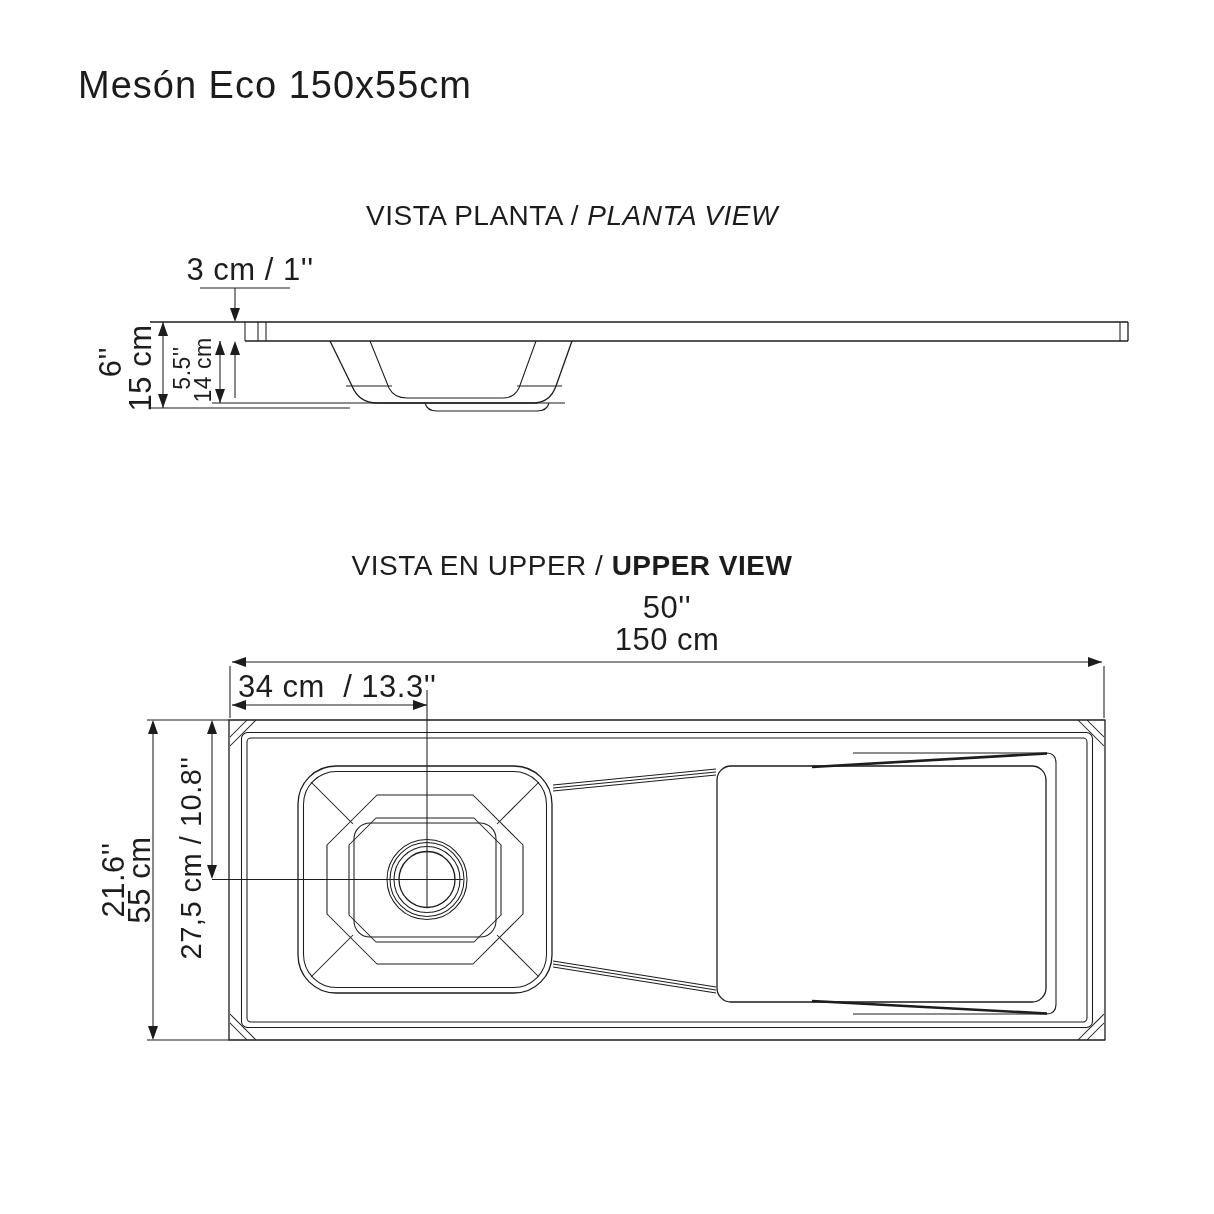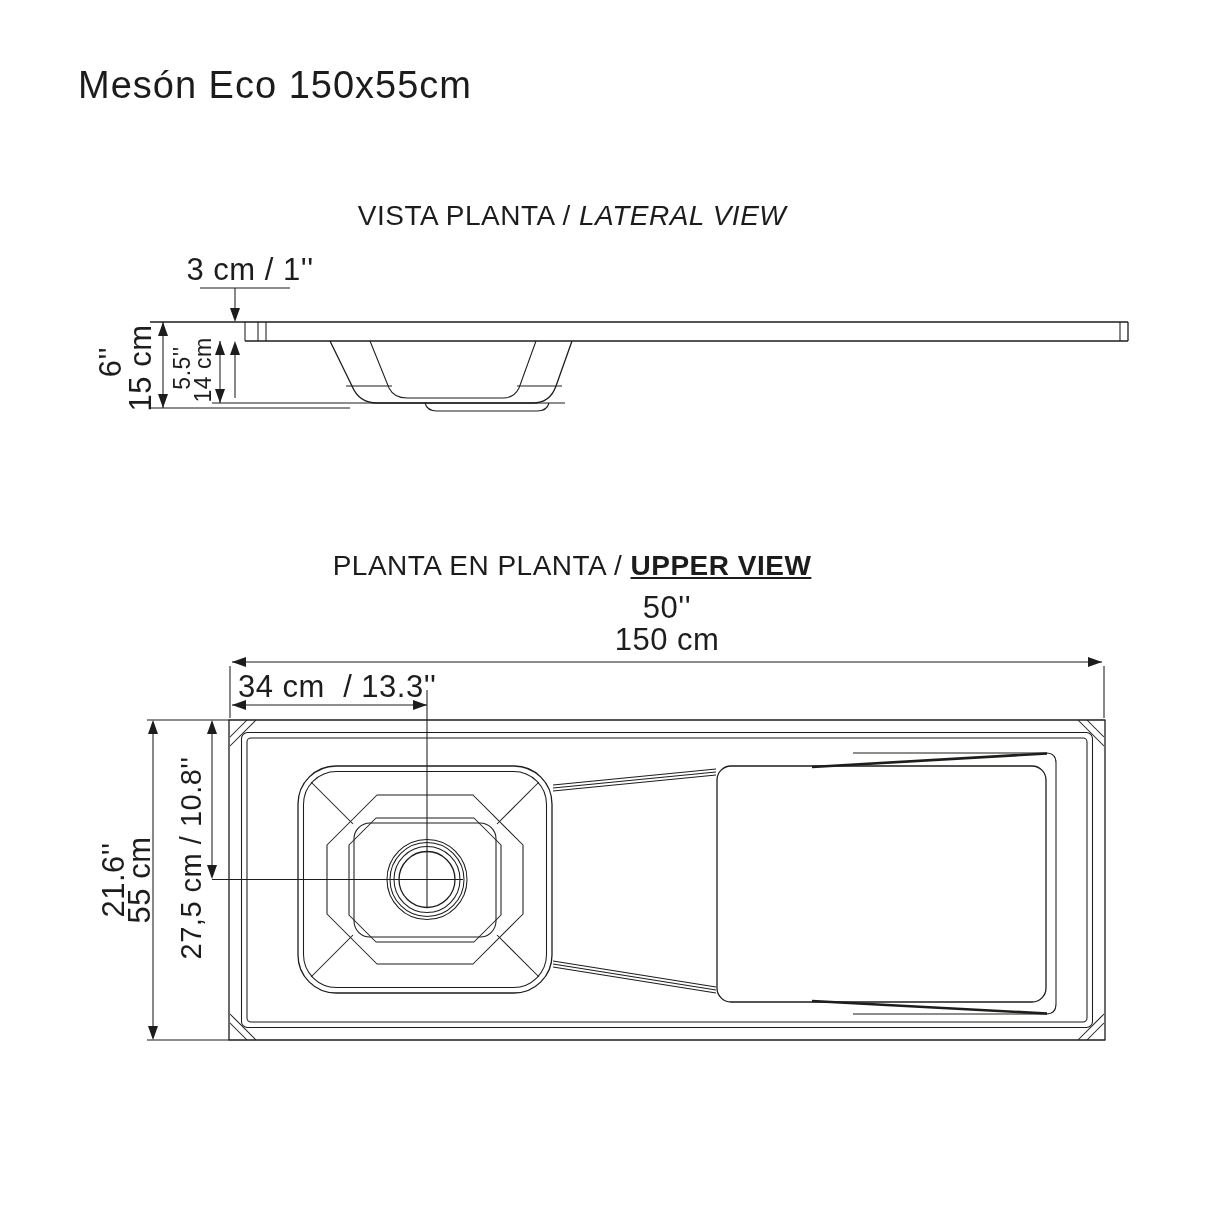--- a/index.html
+++ b/index.html
@@ -5,44 +5,44 @@
   html,body{margin:0;padding:0;background:#fff;}
   .canvas{position:relative;width:1144px;height:1214px;background:#ffffff;
           font-family:"Liberation Sans",sans-serif;color:#1c1c1c;overflow:hidden;}
   .page-title{position:absolute;left:78px;top:64px;margin:0;font-size:38px;
               font-weight:400;letter-spacing:1px;}
   .section-title{position:absolute;left:0;width:100%;text-align:center;
                  font-size:28px;letter-spacing:.5px;white-space:nowrap;}
   .st-lateral{top:200px;}
   .st-upper{top:550px;}
   .en-italic{font-style:italic;}
-  .en-bold{font-weight:700;text-decoration:underline;}
+  .en-bold{font-weight:700;}
   svg.drawing{position:absolute;left:0;top:0;}
   .ln{stroke:#1d1d1b;fill:none;stroke-width:1.3;stroke-linecap:butt;stroke-linejoin:round;}
   .fine{stroke-width:1.05;}
   .thick{stroke-width:2.6;}
   .arr{fill:#1d1d1b;stroke:none;}
   .dimtxt{font-family:"Liberation Sans",sans-serif;font-size:31px;fill:#1d1d1b;letter-spacing:.5px;}
   .dimtxt-sm{font-size:23px;}
   .dimtxt-md{font-size:29px;}
 </style>
 </head>
 <body>
 
 <div class="canvas">
 
   <h1 class="page-title">Mesón Eco 150x55cm</h1>
 
   <div class="section-title st-lateral">
     <span>VISTA PLANTA /</span>
-    <span class="en-italic">LATERAL VIEW</span>
+    <span class="en-italic">PLANTA VIEW</span>
   </div>
 
   <div class="section-title st-upper">
-    <span>PLANTA EN PLANTA /</span>
+    <span>VISTA EN UPPER /</span>
     <span class="en-bold">UPPER VIEW</span>
   </div>
 
   <svg class="drawing" width="1214" height="1214" viewBox="0 0 1214 1214">
 
     <g>
 
       <line class="ln" x1="150" y1="322" x2="1128" y2="322"></line>
       <line class="ln" x1="245" y1="341" x2="1128" y2="341"></line>
       <line class="ln fine" x1="245" y1="322" x2="245" y2="341"></line>

